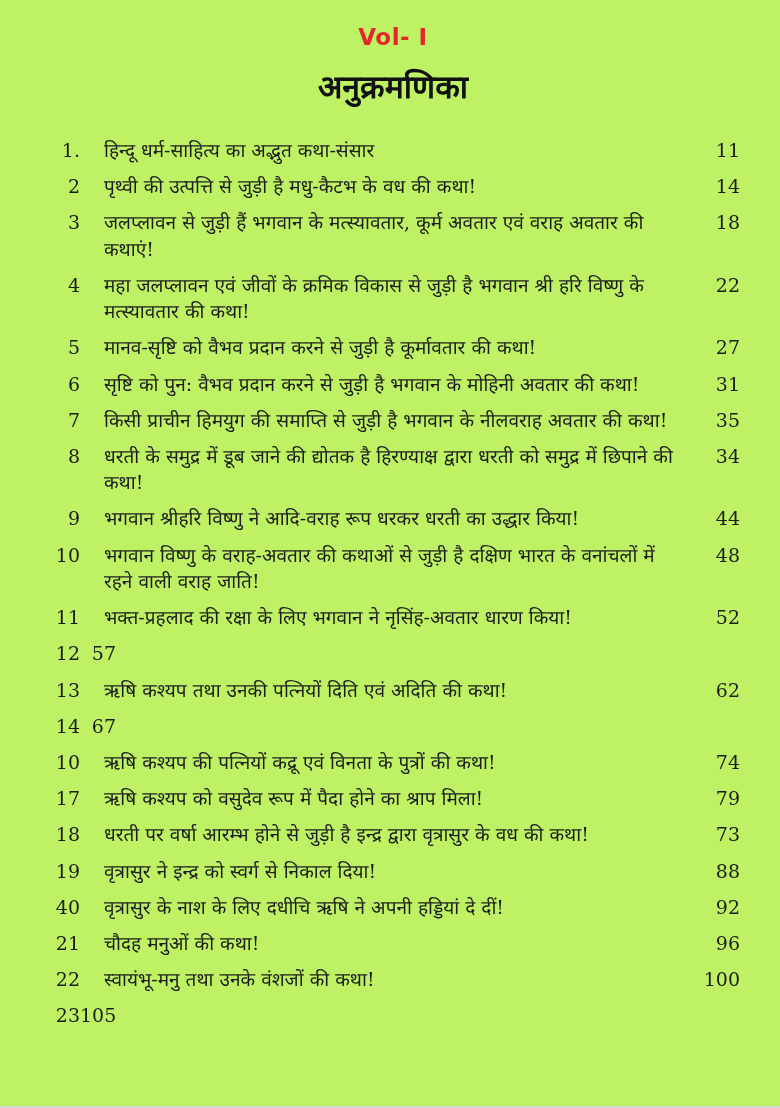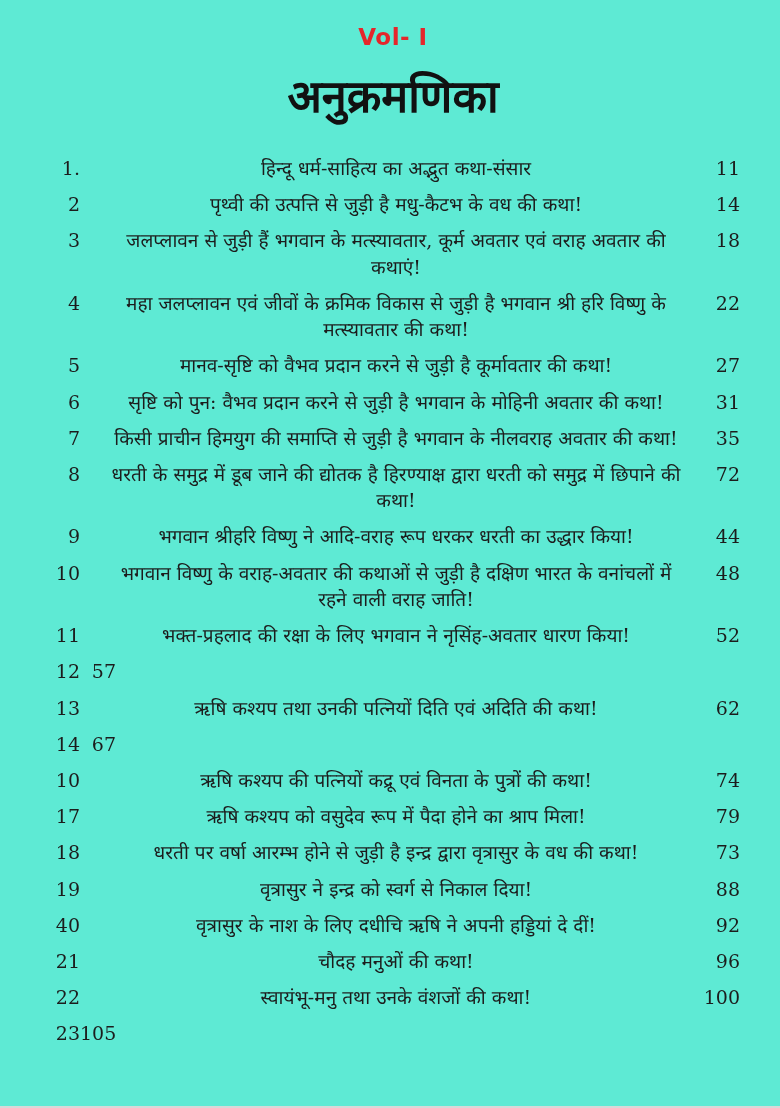--- a/index.html
+++ b/index.html
@@ -11,36 +11,36 @@
     width: 780px;
     height: 1108px;
     overflow: hidden;
     font-family: "DejaVu Serif", "DejaVu Sans", serif;
     color: #1c1c1c;
   }
   .page {
     box-sizing: border-box;
     width: 780px;
     height: 1108px;
-    background: #5eead4;
+    background: #bef264;
     padding: 20px 40px 16px 46px;
     border-bottom: 2px solid #d8d8d8;
   }
   .vol-label {
     text-align: center;
     font-family: "DejaVu Sans", "Liberation Sans", sans-serif;
     font-weight: bold;
     font-size: 23px;
     margin: 4px 0 14px 0;
     letter-spacing: 0.5px;
   }
   .page-title {
     text-align: center;
     font-weight: bold;
-    font-size: 45px;
+    font-size: 32px;
     margin: 0 0 30px 0;
     color: #111111;
   }
   .toc-list {
     display: flex;
     flex-direction: column;
     gap: 10px;
   }
   .toc-entry {
     display: flex;
@@ -50,21 +50,20 @@
   }
   .entry-number {
     flex: 0 0 34px;
     text-align: right;
     white-space: nowrap;
   }
   .entry-text {
     flex: 1 1 auto;
     padding-left: 24px;
     padding-right: 16px;
-    text-align: center;
   }
   .entry-page {
     flex: 0 0 36px;
     text-align: right;
     white-space: nowrap;
   }
 </style>
 </head>
 <body>
 
@@ -110,21 +109,21 @@
 
   <div class="toc-entry">
     <span class="entry-number">7</span>
     <span class="entry-text">किसी प्राचीन हिमयुग की समाप्ति से जुड़ी है भगवान के नीलवराह अवतार की कथा!</span>
     <span class="entry-page">35</span>
   </div>
 
   <div class="toc-entry">
     <span class="entry-number">8</span>
     <span class="entry-text">धरती के समुद्र में डूब जाने की द्योतक है हिरण्याक्ष द्वारा धरती को समुद्र में छिपाने की कथा!</span>
-    <span class="entry-page">72</span>
+    <span class="entry-page">34</span>
   </div>
 
   <div class="toc-entry">
     <span class="entry-number">9</span>
     <span class="entry-text">भगवान श्रीहरि विष्णु ने आदि-वराह रूप धरकर धरती का उद्धार किया!</span>
     <span class="entry-page">44</span>
   </div>
 
   <div class="toc-entry">
     <span class="entry-number">10</span>

